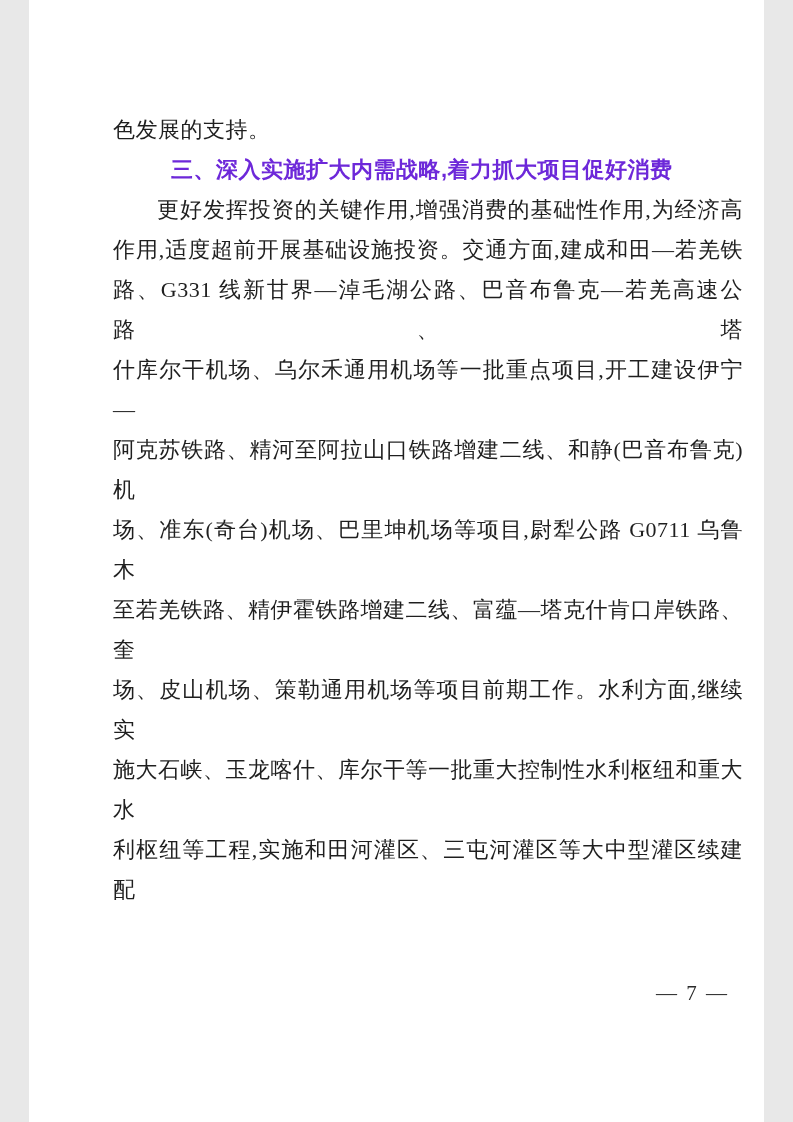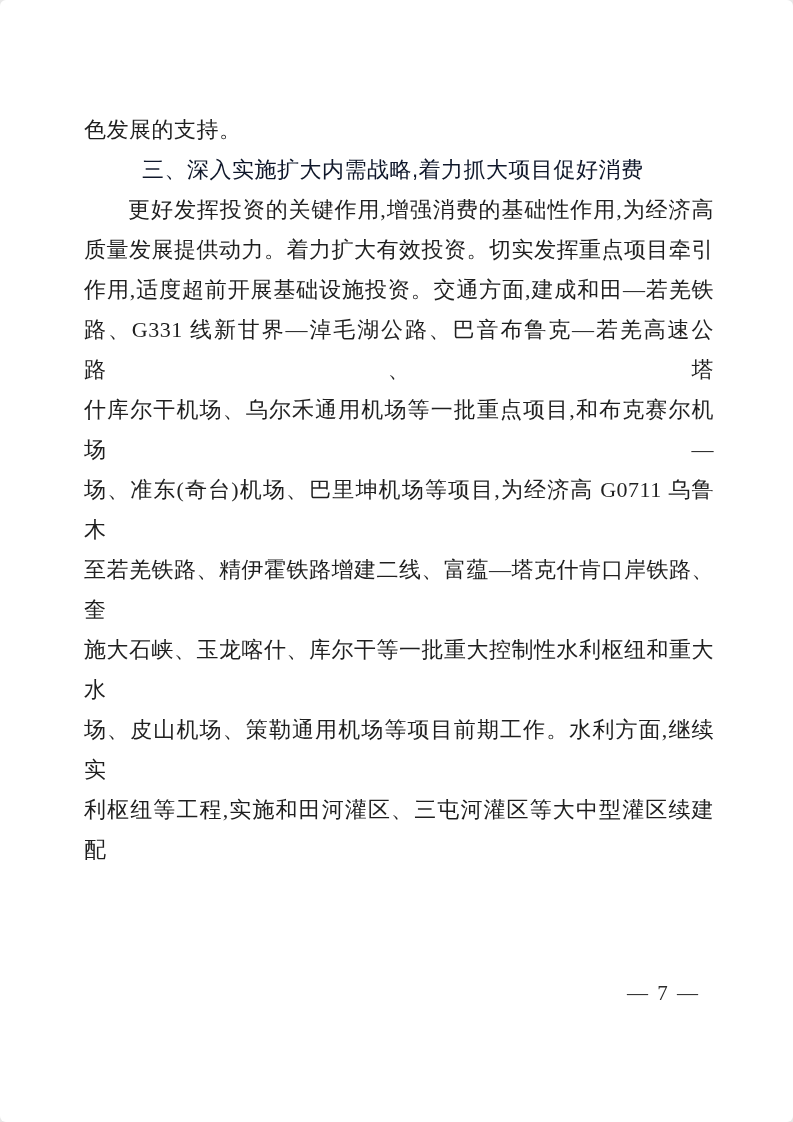--- a/index.html
+++ b/index.html
@@ -1,25 +1,24 @@
 <!DOCTYPE html>
 <html lang="zh"><head>
 <meta charset="utf-8">
 <style>
   html, body { margin: 0; padding: 0; background: #e8e8e8; }
   .page {
     position: relative;
-    width: 793px;
+    width: 735px;
     height: 1122px;
     margin: 0 auto;
     background: #ffffff;
     color: #1f1f1f;
     font-family: "Liberation Serif", "DejaVu Serif", serif;
     overflow: hidden;
-    border-radius: 6px;
   }
   .text-block {
     position: absolute;
     left: 84px;
     top: 110px;
     width: 630px;
   }
   .line {
     margin: 0;
     font-size: 22px;
@@ -30,25 +29,25 @@
   .just {
     text-align: justify;
     text-align-last: justify;
     -moz-text-align-last: justify;
   }
   .indent { text-indent: 44px; }
   .heading {
     margin: 0;
     font-size: 22px;
     line-height: 40px;
-    font-weight: normal;
+    font-weight: bold;
     font-family: "Liberation Sans", "DejaVu Sans", sans-serif;
     padding-left: 58px;
     letter-spacing: 0.5px;
-    color: #0f172a;
+    color: #6d28d9;
   }
   .page-number {
     position: absolute;
     top: 975px;
     left: 84px;
     width: 630px;
     text-align: right;
     padding-right: 14px;
     box-sizing: border-box;
     font-size: 21px;
@@ -58,25 +57,25 @@
   }
 </style>
 </head>
 <body>
 
 <div class="page">
   <div class="text-block">
     <p class="line">色发展的支持。</p>
     <h2 class="heading">三、深入实施扩大内需战略,着力抓大项目促好消费</h2>
     <p class="line just indent">更好发挥投资的关键作用,增强消费的基础性作用,为经济高</p>
-    <p class="line just">质量发展提供动力。着力扩大有效投资。切实发挥重点项目牵引</p>
     <p class="line just">作用,适度超前开展基础设施投资。交通方面,建成和田—若羌铁</p>
     <p class="line just">路、G331 线新甘界—淖毛湖公路、巴音布鲁克—若羌高速公路、塔</p>
-    <p class="line just">什库尔干机场、乌尔禾通用机场等一批重点项目,和布克赛尔机场—</p>
-    <p class="line just">场、准东(奇台)机场、巴里坤机场等项目,为经济高 G0711 乌鲁木</p>
+    <p class="line just">什库尔干机场、乌尔禾通用机场等一批重点项目,开工建设伊宁—</p>
+    <p class="line just">阿克苏铁路、精河至阿拉山口铁路增建二线、和静(巴音布鲁克)机</p>
+    <p class="line just">场、准东(奇台)机场、巴里坤机场等项目,尉犁公路 G0711 乌鲁木</p>
     <p class="line just">至若羌铁路、精伊霍铁路增建二线、富蕴—塔克什肯口岸铁路、奎</p>
+    <p class="line just">场、皮山机场、策勒通用机场等项目前期工作。水利方面,继续实</p>
     <p class="line just">施大石峡、玉龙喀什、库尔干等一批重大控制性水利枢纽和重大水</p>
-    <p class="line just">场、皮山机场、策勒通用机场等项目前期工作。水利方面,继续实</p>
     <p class="line just">利枢纽等工程,实施和田河灌区、三屯河灌区等大中型灌区续建配</p>
 
   </div>
   <div class="page-number">— 7 —</div>
 </div>
 
 </body></html>

